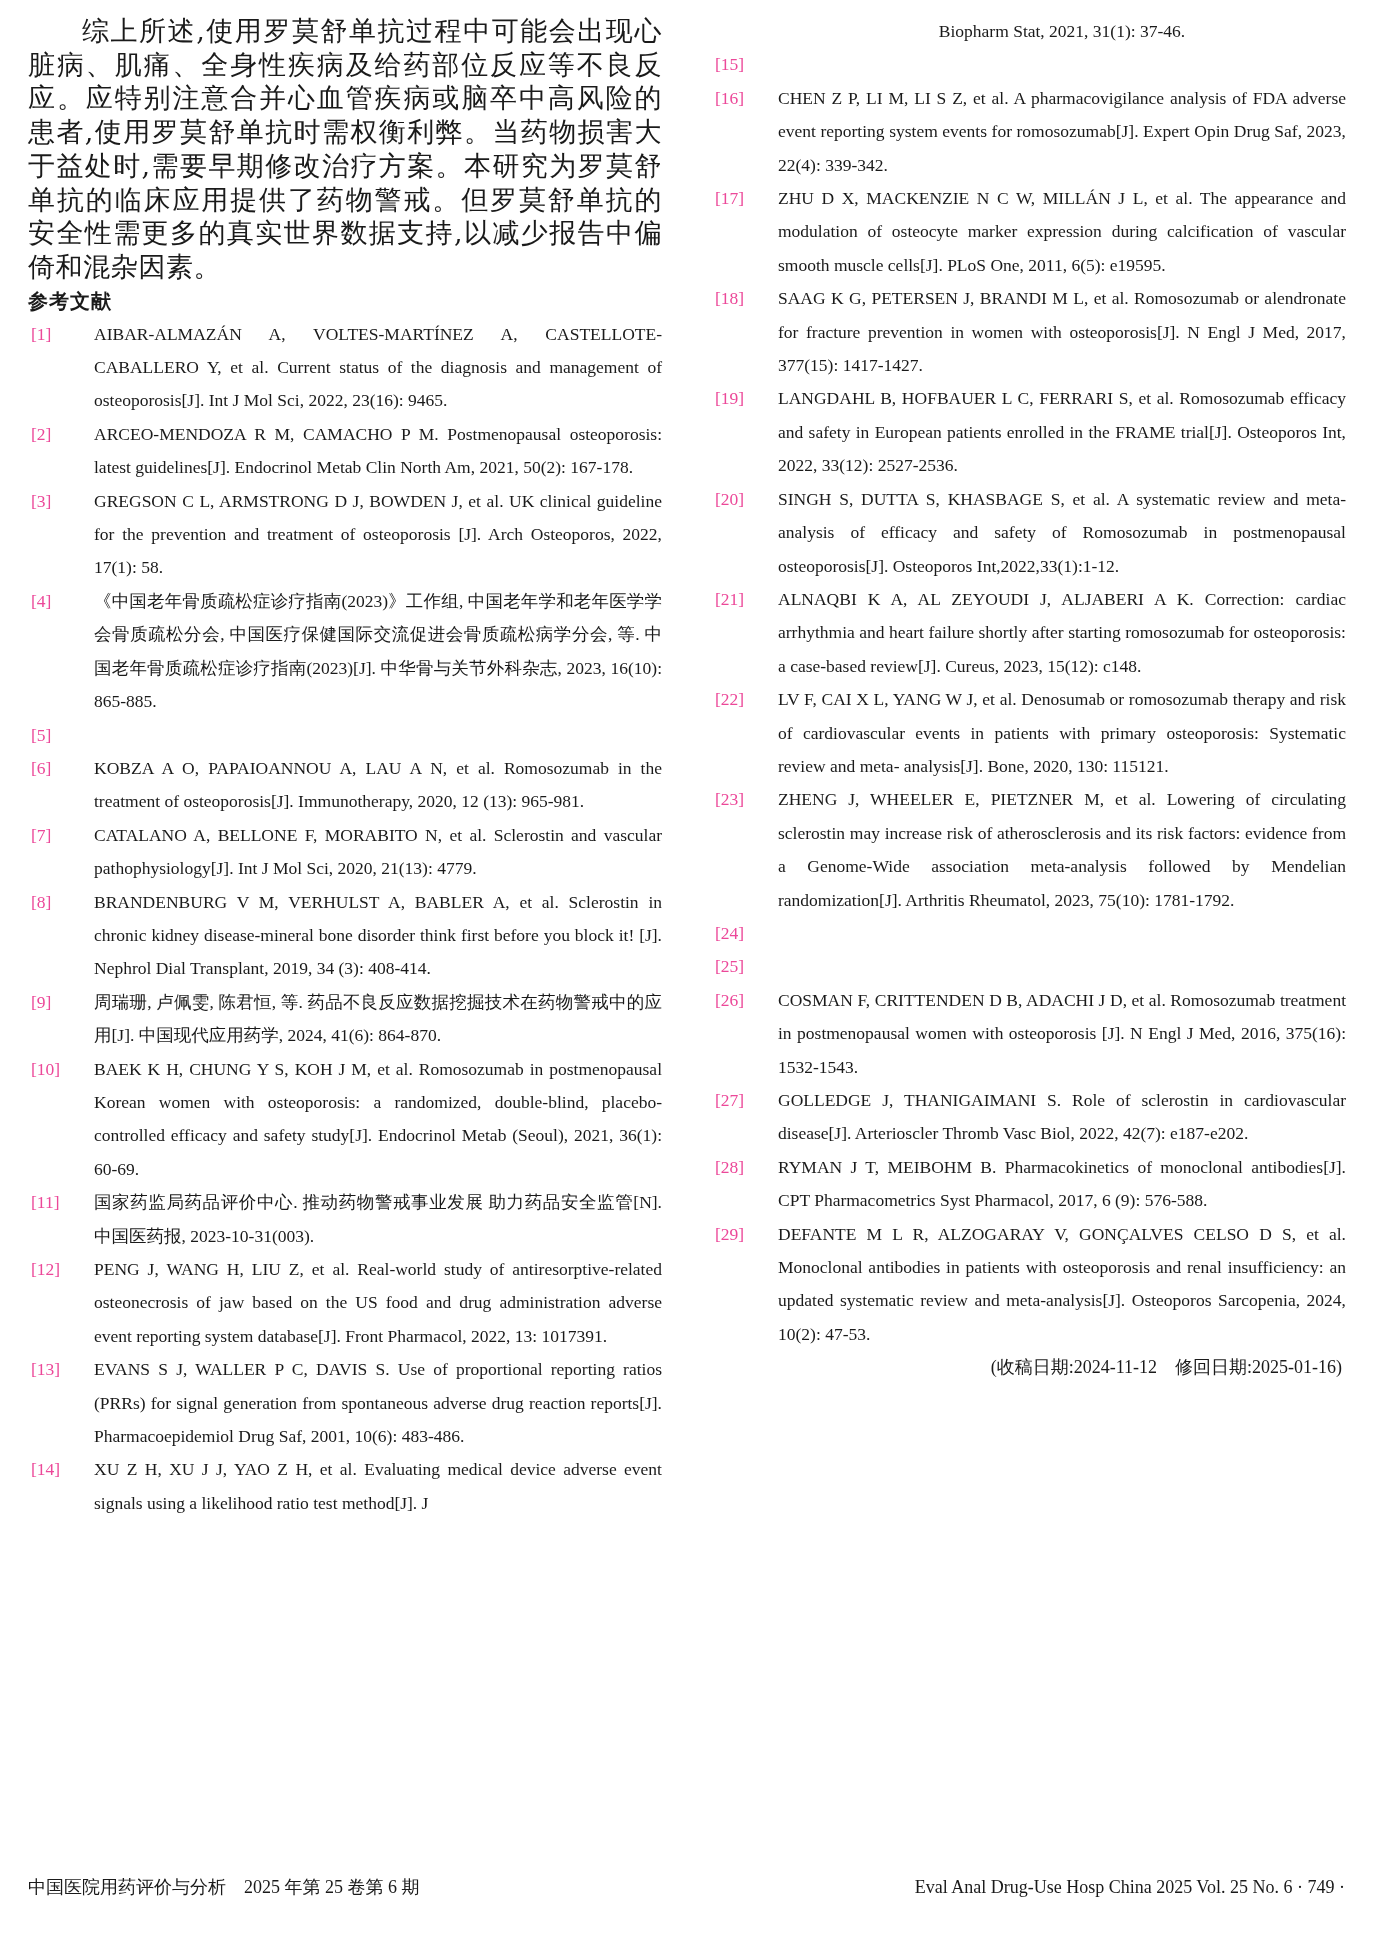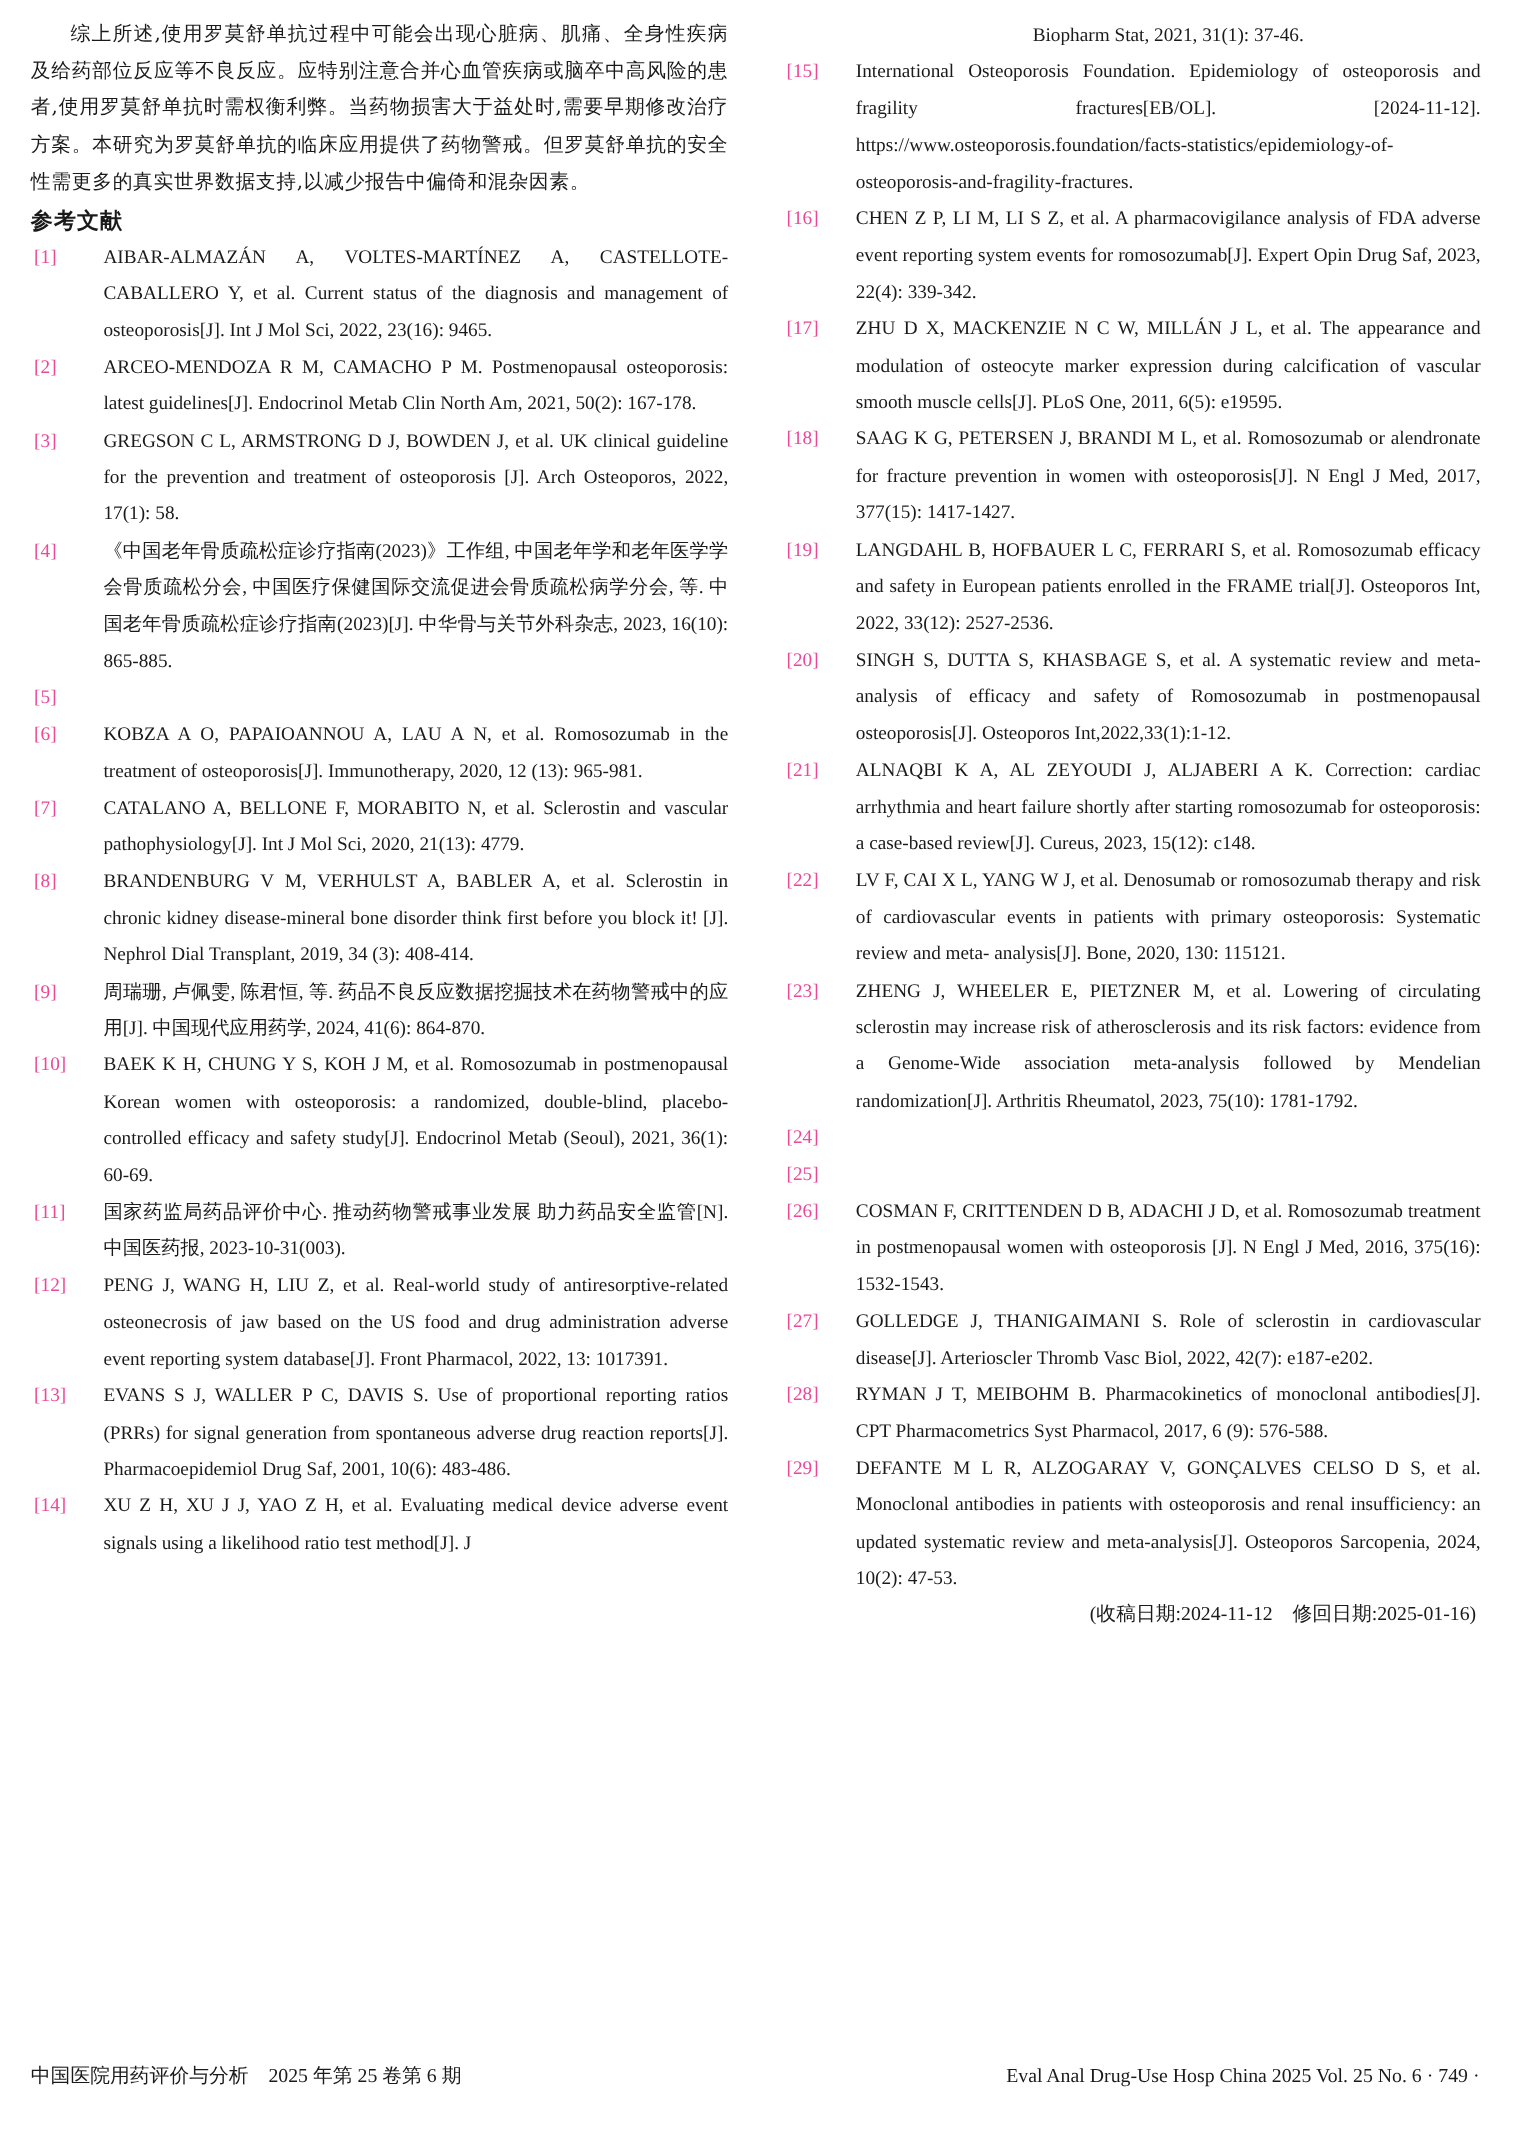--- a/index.html
+++ b/index.html
@@ -8,21 +8,21 @@
     color: #1a1a1a;
     font-family: "Liberation Serif", "DejaVu Serif", serif;
   }
   .col {
     position: absolute; top: 0;
   }
   .col-left { left: 28px; width: 634px; }
   .col-right { left: 712px; width: 634px; }
 
   .para {
-    font-size: 18px;
+    font-size: 27px;
     line-height: 33.7px;
     text-align: justify;
     text-indent: 2em;
     margin: 14px 0 0 0;
     letter-spacing: 0.6px;
     font-family: "DejaVu Serif", "Liberation Serif", serif;
   }
   .refs-heading {
     font-family: "DejaVu Sans", "Liberation Sans", sans-serif;
     font-weight: bold;
@@ -132,21 +132,20 @@
         <span class="ref-text">XU Z H, XU J J, YAO Z H, et al. Evaluating medical device adverse event signals using a likelihood ratio test method[J]. J</span>
       </div>
     </div>
 </div>
 
 <div class="col col-right">
   <div class="cont">Biopharm Stat, 2021, 31(1): 37-46.</div>
   <div id="refs-right">
       <div class="ref">
         <span class="ref-num">[15]</span>
-        <span class="ref-text">International Osteoporosis Foundation. Epidemiology of osteoporosis and fragility fractures[EB/OL]. [2024-11-12]. https://www.osteoporosis.foundation/facts-statistics/epidemiology-of-osteoporosis-and-fragility-fractures.</span>
       </div>
       <div class="ref">
         <span class="ref-num">[16]</span>
         <span class="ref-text">CHEN Z P, LI M, LI S Z, et al. A pharmacovigilance analysis of FDA adverse event reporting system events for romosozumab[J]. Expert Opin Drug Saf, 2023, 22(4): 339-342.</span>
       </div>
       <div class="ref">
         <span class="ref-num">[17]</span>
         <span class="ref-text">ZHU D X, MACKENZIE N C W, MILLÁN J L, et al. The appearance and modulation of osteocyte marker expression during calcification of vascular smooth muscle cells[J]. PLoS One, 2011, 6(5): e19595.</span>
       </div>
       <div class="ref">

